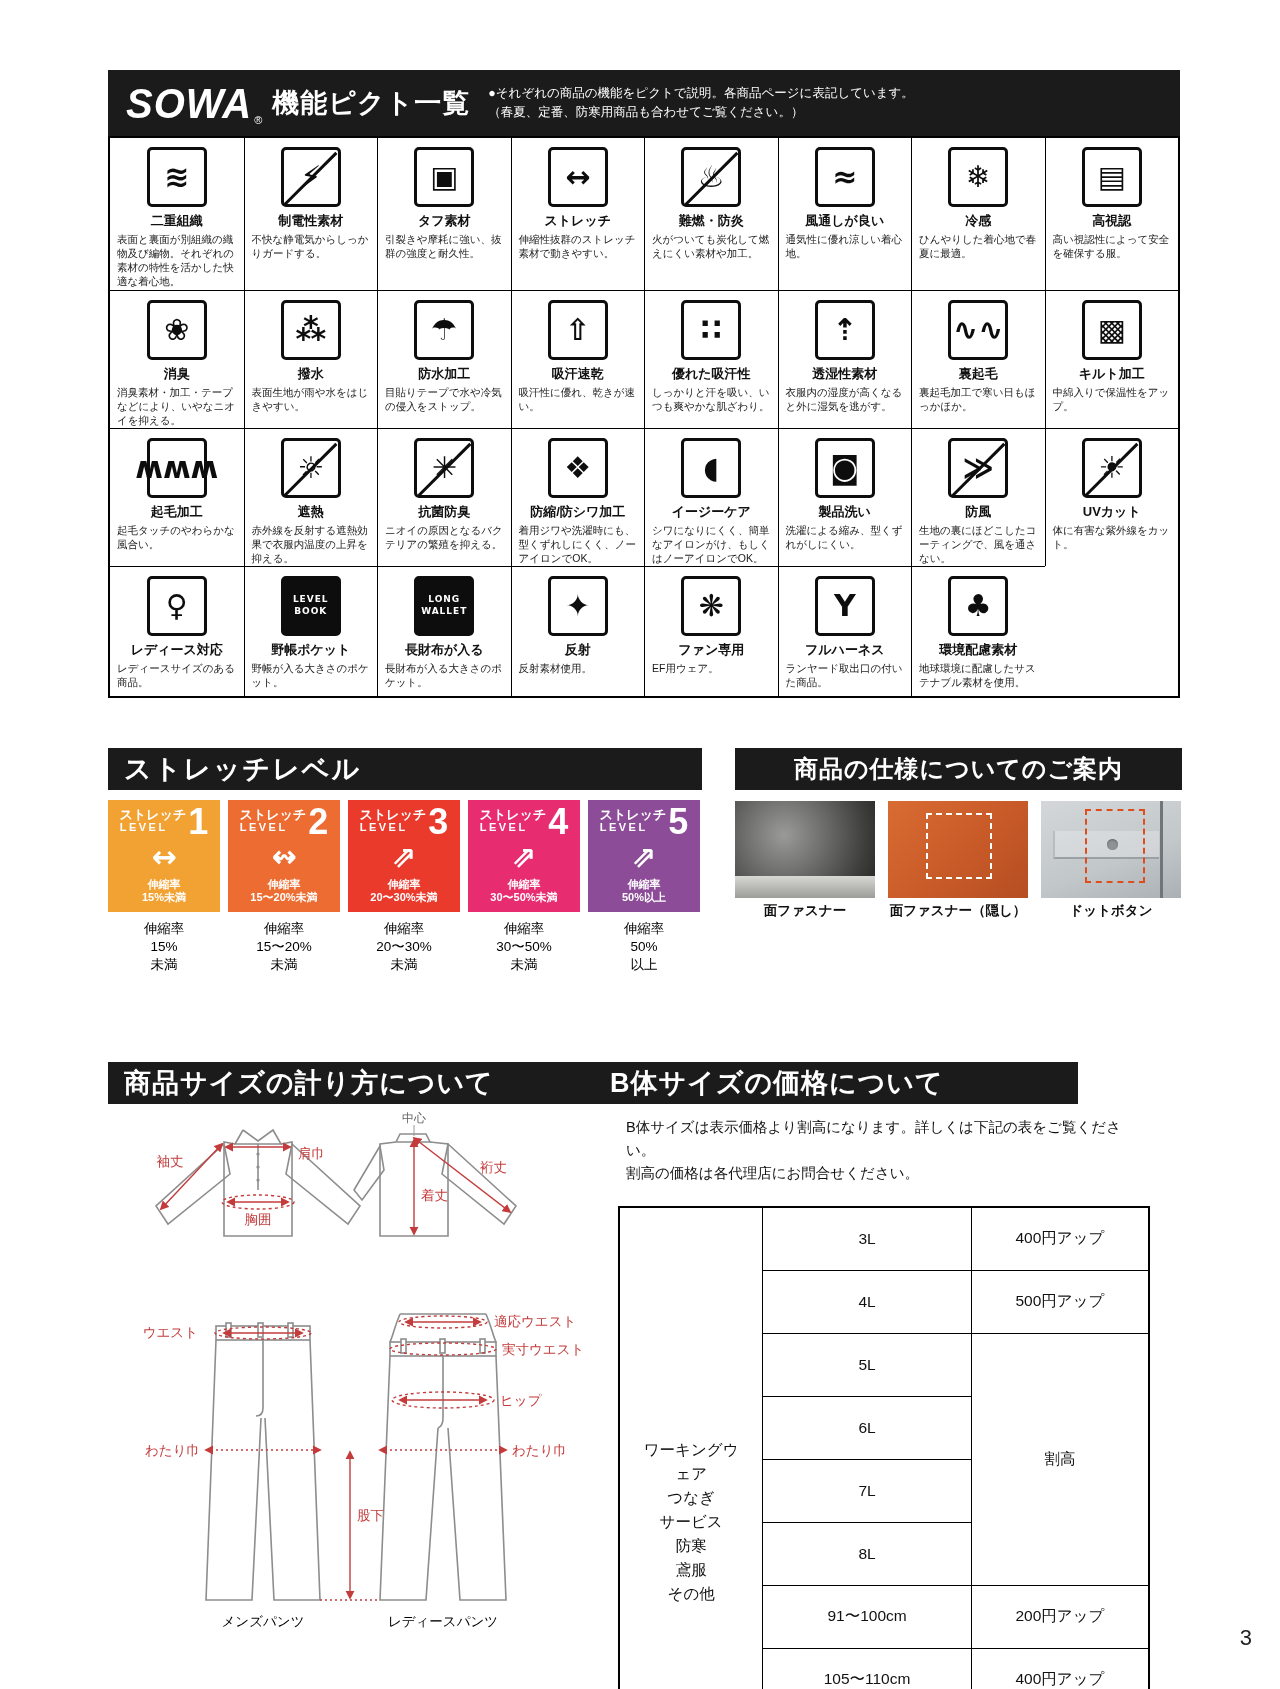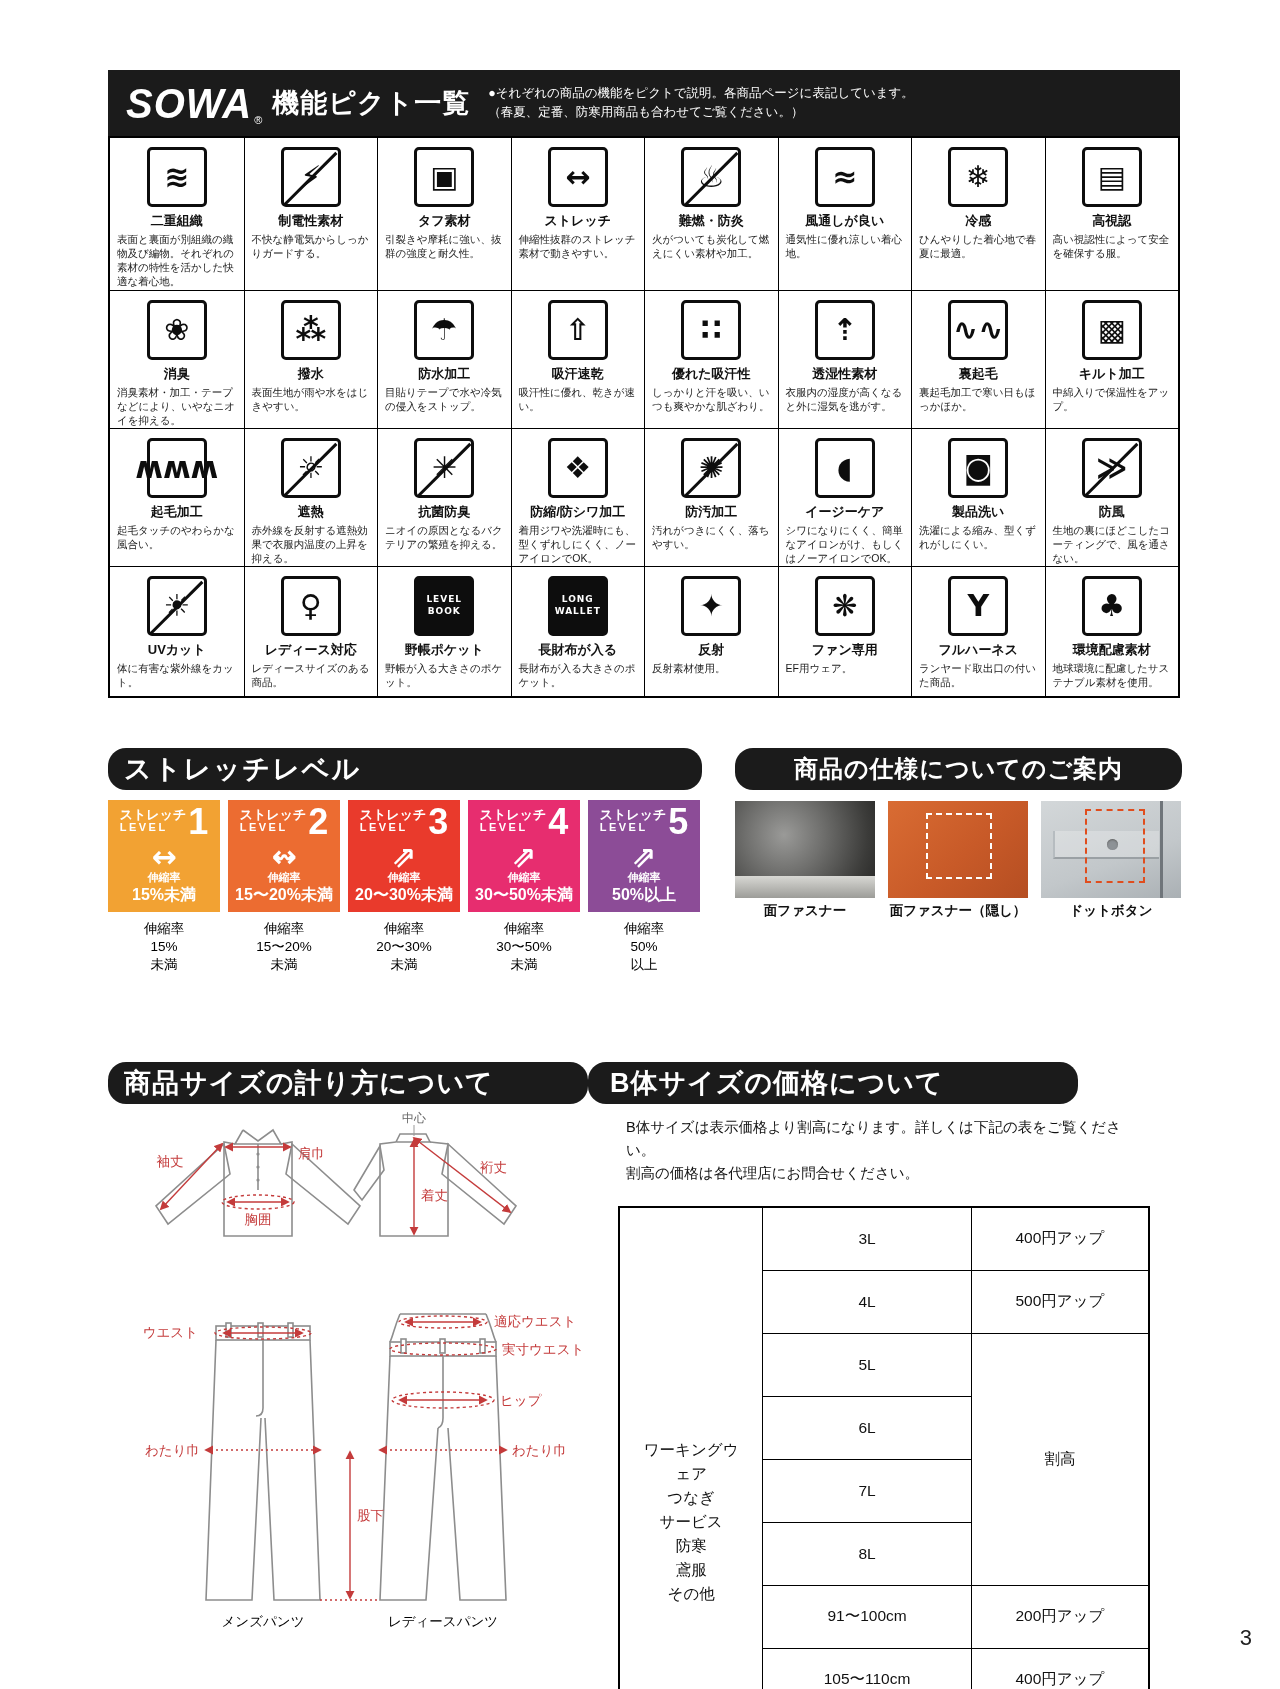--- a/index.html
+++ b/index.html
@@ -23,36 +23,36 @@
         display:flex;align-items:center;justify-content:center;flex:none;background:#fff;}
   .g{font-family:"DejaVu Sans",sans-serif;font-size:30px;font-weight:bold;color:#0d0d0d;line-height:1;white-space:pre-line;text-align:center;}
   .slash .ibox::after{content:"";position:absolute;left:-18%;top:50%;width:136%;height:3px;background:#0d0d0d;
         transform:rotate(-45deg);}
   .book .ibox{background:#0d0d0d;}
   .book .g{color:#fff;font-size:9px;letter-spacing:1px;line-height:1.3;}
   .t{font-size:13px;font-weight:bold;margin-top:5px;white-space:nowrap;}
   .d{font-size:10.5px;line-height:1.33;margin-top:3px;align-self:stretch;color:#1a1a1a;}
 
   
-  .secbar{background:#1b1b1b;color:#fff;font-weight:bold;height:42px;display:flex;align-items:center;box-sizing:border-box;border-radius:18px;}
+  .secbar{background:#1b1b1b;color:#fff;font-weight:bold;height:42px;display:flex;align-items:center;box-sizing:border-box;}
 
   
   .stretch{position:absolute;left:108px;top:748px;width:594px;}
   .stretch .secbar{font-size:27px;padding-left:16px;letter-spacing:2px;}
   .badges{display:flex;gap:8px;margin-top:10px;}
   .badge{width:112px;height:112px;color:#fff;box-sizing:border-box;padding-top:8px;text-align:center;position:relative;}
   .b-top{display:flex;justify-content:center;align-items:flex-start;gap:2px;line-height:1;}
   .b-word{text-align:left;font-weight:bold;}
   .b-word .w1{font-size:13px;display:block;}
   .b-word .w2{font-size:11px;letter-spacing:2.5px;display:block;margin-top:1px;}
   .b-num{font-size:36px;font-weight:bold;margin-top:-4px;}
   .b-arrow{font-family:"DejaVu Sans",sans-serif;font-size:30px;font-weight:bold;line-height:34px;height:34px;}
   .b-rate{position:absolute;left:0;right:0;bottom:7px;line-height:1.25;font-weight:bold;}
   .b-rate .r1{font-size:11px;}
-  .b-rate .r2{font-size:16px;}
+  .b-rate .r2{font-size:11px;}
   .caps{display:flex;gap:8px;margin-top:8px;}
   .cap{width:112px;text-align:center;font-size:13.5px;line-height:1.35;color:#000;}
 
   
   .spec{position:absolute;left:735px;top:748px;width:447px;}
   .spec .secbar{font-size:24px;justify-content:center;letter-spacing:1px;}
   .ph-row{display:flex;gap:13px;margin-top:11px;}
   .ph{width:140px;}
   .ph-img{width:140px;height:97px;position:relative;overflow:hidden;}
   .ph-lbl{text-align:center;font-size:13.5px;font-weight:bold;margin-top:4px;white-space:nowrap;}
@@ -238,27 +238,20 @@
           </div>
           <div class="t">抗菌防臭</div>
           <div class="d">ニオイの原因となるバクテリアの繁殖を抑える。</div>
         </div>
       <div class="cell">
           <div class="ibox">
             <span class="g">❖</span>
           </div>
           <div class="t">防縮/防シワ加工</div>
           <div class="d">着用ジワや洗濯時にも、型くずれしにくく、ノーアイロンでOK。</div>
-        </div>
-      <div class="cell slash">
-          <div class="ibox">
-            <span class="g">✺</span>
-          </div>
-          <div class="t">防汚加工</div>
-          <div class="d">汚れがつきにくく、落ちやすい。</div>
         </div>
       <div class="cell">
           <div class="ibox">
             <span class="g">◖</span>
           </div>
           <div class="t">イージーケア</div>
           <div class="d">シワになりにくく、簡単なアイロンがけ、もしくはノーアイロンでOK。</div>
         </div>
       <div class="cell">
           <div class="ibox">

